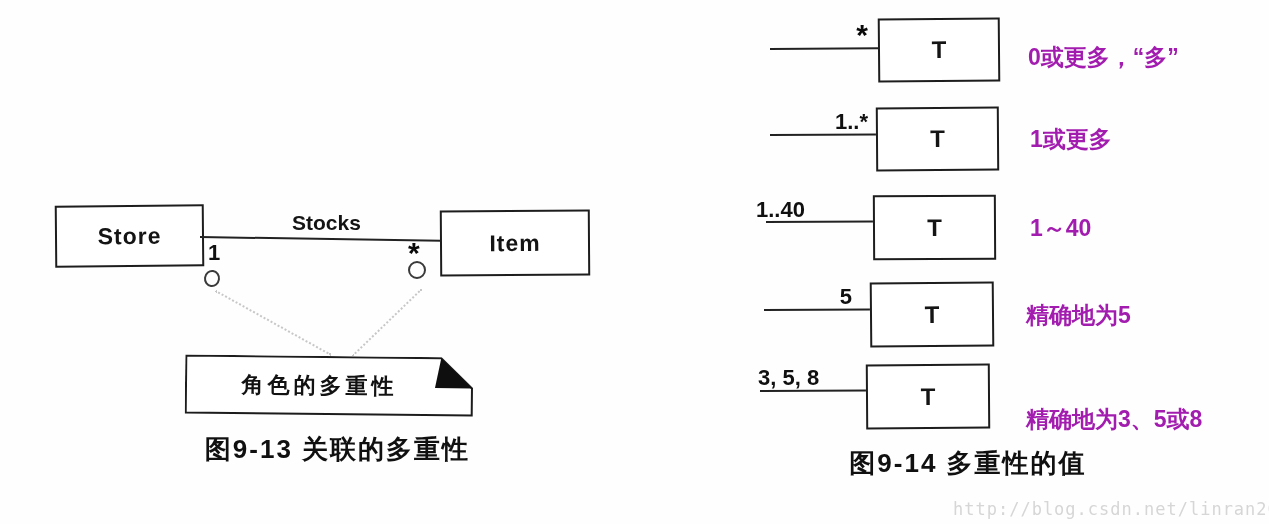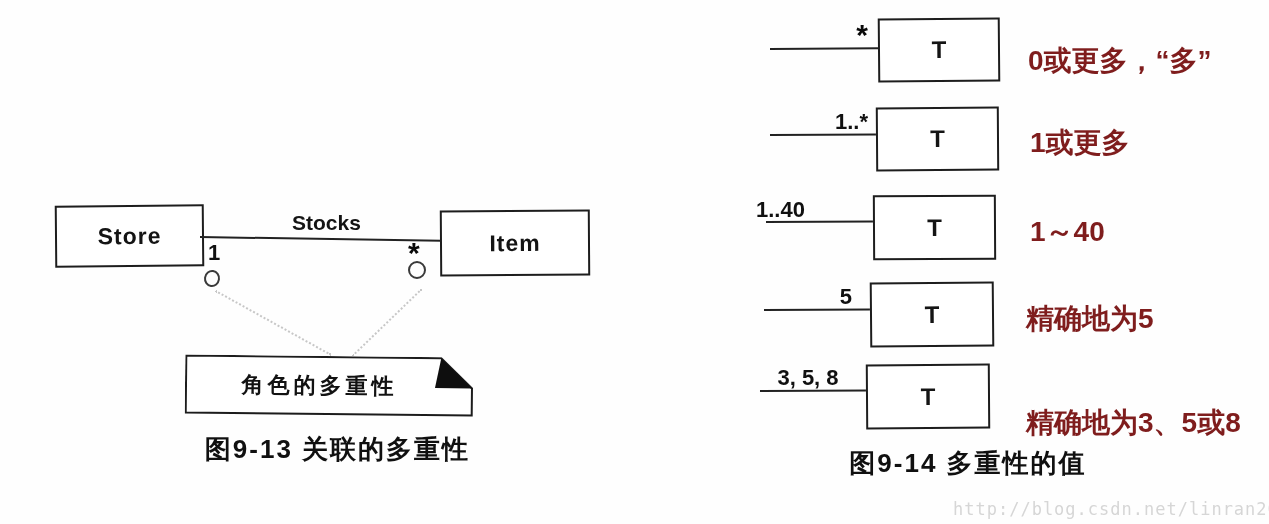--- a/index.html
+++ b/index.html
@@ -21,21 +21,21 @@
   .class-label{font-size:23px;font-weight:600;letter-spacing:1px;color:#141414;}
   .assoc-label{font-size:21px;font-weight:600;color:#141414;margin-left:20px;}
   .mult{font-size:22px;font-weight:700;color:#101010;}
   .mult-star{font-size:30px;font-weight:700;line-height:14px;color:#0a0a0a;}
   .role-circle{
     border:2px solid #3a3a3a;border-radius:50%;
     width:12px;height:13px;background:transparent;
   }
   .dotted-link{border-top:2px dotted #c7c7c7;height:0;transform-origin:0 0;}
   .caption{font-size:26px;font-weight:700;color:#101010;text-align:center;letter-spacing:2px;}
-  .desc{font-size:28px;font-weight:600;color:#7f1d1d;white-space:nowrap;}
+  .desc{font-size:23px;font-weight:600;color:#a21caf;white-space:nowrap;}
   .t-label{font-size:24px;font-weight:600;color:#141414;}
   .note-text{
     font-size:22px;font-weight:600;color:#121212;letter-spacing:4px;
     width:100%;text-align:center;
   }
   .watermark{
     font-family:"DejaVu Sans Mono", monospace;
     font-size:17px;color:#d6d6d6;letter-spacing:1px;white-space:nowrap;
   }
 </style>
@@ -112,21 +112,21 @@
       <div class="abs ink-line" style="left:764px;top:309px;width:106px;transform:rotate(-0.3deg);"></div>
       <div class="abs mult" style="left:768px;top:284px;width:84px;text-align:right;">5</div>
       <div class="abs class-box" style="left:870px;top:282px;width:120px;height:61px;transform:rotate(-0.5deg);">
         <span class="t-label">T</span>
       </div>
       <div class="abs desc" style="left:1026px;top:300px;">精确地为5</div>
     </div>
 
     <div>
       <div class="abs ink-line" style="left:760px;top:390px;width:107px;transform:rotate(-0.3deg);"></div>
-      <div class="abs mult" style="left:758px;top:365px;width:100px;text-align:center;">3, 5, 8</div>
+      <div class="abs mult" style="left:758px;top:365px;width:100px;text-align:left;">3, 5, 8</div>
       <div class="abs class-box" style="left:866px;top:364px;width:120px;height:61px;transform:rotate(-0.4deg);">
         <span class="t-label">T</span>
       </div>
       <div class="abs desc" style="left:1026px;top:386px;margin-top:18px;">精确地为3、5或8</div>
     </div>
 
     <div class="abs caption" style="left:828px;top:446px;width:280px;">图9-14  多重性的值</div>
   </div>
 
   <div class="abs watermark" style="left:953px;top:499px;">http://blog.csdn.net/linran200</div>

